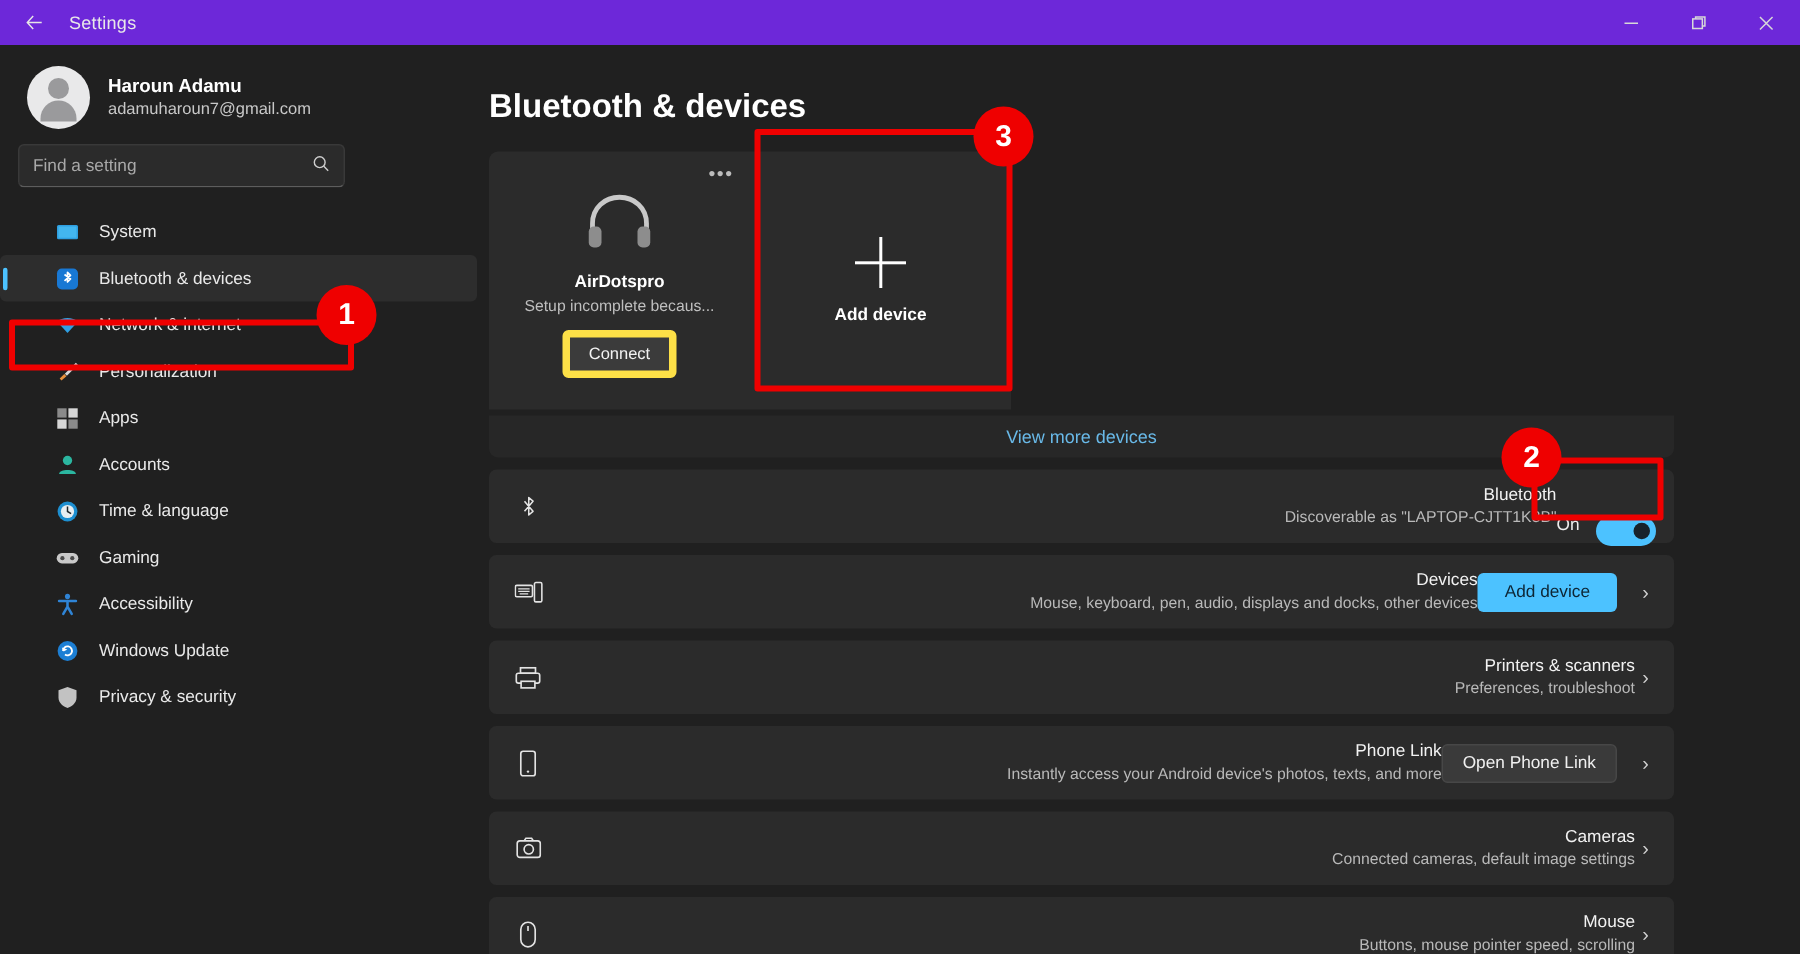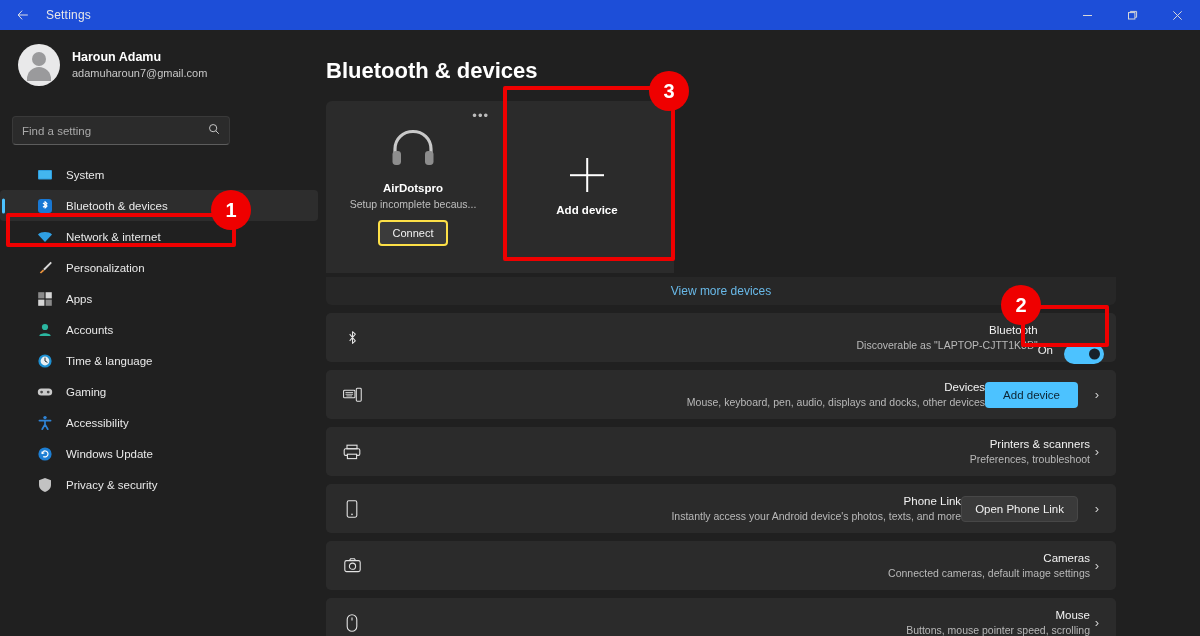--- a/index.html
+++ b/index.html
@@ -6,40 +6,40 @@
   html, body {
     width: 1200px; height: 636px;
     background: #202020;
     font-family: "Liberation Sans", sans-serif;
     color: #ffffff;
     overflow: hidden;
   }
   .app { position: relative; width: 1200px; height: 636px; background: #202020; display: flex; flex-direction: column; }
 
   
-  .titlebar { height: 30px; display: flex; align-items: center; flex: 0 0 30px; background: #1d4ed8; }
+  .titlebar { height: 30px; display: flex; align-items: center; flex: 0 0 30px; background: #6d28d9; }
   .tb-back { width: 46px; height: 30px; display: flex; align-items: center; justify-content: center; color: #e6e6e6; font-size: 13px; }
   .tb-title { font-size: 12px; color: #e8e8e8; letter-spacing: .2px; }
   .tb-spacer { flex: 1; }
   .tb-btn { width: 45px; height: 30px; display: flex; align-items: center; justify-content: center; color: #d8d8d8; font-size: 11px; }
   .tb-btn svg { display: block; }
 
   
   .body { flex: 1; display: flex; min-height: 0; }
 
   
   .sidebar { width: 326px; flex: 0 0 326px; background: #202020; padding-top: 4px; position: relative; }
   .account { display: flex; align-items: center; gap: 12px; padding: 10px 0 10px 18px; }
   .avatar { width: 42px; height: 42px; border-radius: 50%; background: #e9e9ea; position: relative; flex: 0 0 42px; }
   .avatar::before { content: ""; position: absolute; left: 50%; top: 8px; transform: translateX(-50%); width: 14px; height: 14px; border-radius: 50%; background: #9a9a9c; }
   .avatar::after { content: ""; position: absolute; left: 50%; bottom: 5px; transform: translateX(-50%); width: 24px; height: 14px; border-radius: 12px 12px 0 0; background: #9a9a9c; }
   .acct-name { font-size: 12.5px; font-weight: bold; color: #ffffff; line-height: 1.4; }
   .acct-mail { font-size: 11px; color: #c8c8c8; line-height: 1.4; }
 
-  .searchwrap { margin: 20px 0 0 12px; width: 218px; height: 29px; background: #2b2b2b; border: 1px solid #393939; border-bottom: 1px solid #5d5d5d; border-radius: 4px; display: flex; align-items: center; padding: 0 9px; }
+  .searchwrap { margin: 0 0 0 12px; width: 218px; height: 29px; background: #2b2b2b; border: 1px solid #393939; border-bottom: 1px solid #5d5d5d; border-radius: 4px; display: flex; align-items: center; padding: 0 9px; }
   .searchwrap input { flex: 1; background: transparent; border: none; outline: none; color: #d6d6d6; font-size: 11.5px; font-family: "Liberation Sans", sans-serif; }
   .searchwrap input::placeholder { color: #a9a9a9; }
   .search-ico { color: #cfcfcf; font-size: 12px; }
 
   .nav { margin-top: 14px; }
   .nav-item { height: 31px; display: flex; align-items: center; gap: 13px; padding-left: 36px; margin: 0 8px 0 0; border-radius: 4px; position: relative; }
   .nav-item.sel { background: #2d2d2d; }
   .nav-item.sel::before { content: ""; position: absolute; left: 2px; top: 50%; transform: translateY(-50%); width: 3px; height: 15px; border-radius: 2px; background: #4cc2ff; }
   .nav-ico { width: 17px; height: 17px; flex: 0 0 17px; display: flex; align-items: center; justify-content: center; }
   .nav-label { font-size: 11.5px; color: #e9e9e9; white-space: nowrap; }
@@ -47,21 +47,21 @@
   
   .main { flex: 1; padding: 28px 84px 0 0; min-width: 0; overflow: hidden; }
   .page-title { font-size: 22px; font-weight: bold; color: #ffffff; margin-bottom: 17px; }
 
   .cards { display: flex; gap: 0; height: 172px; }
   .card { width: 174px; background: #2b2b2b; border-radius: 6px 0 0 0; position: relative; display: flex; flex-direction: column; align-items: center; }
   .card-dots { position: absolute; top: 8px; right: 11px; color: #bcbcbc; font-size: 13px; letter-spacing: 1px; line-height: 1; }
   .dev-ico { margin-top: 27px; height: 40px; display: flex; align-items: center; }
   .card-name { margin-top: 14px; font-size: 11.5px; font-weight: bold; color: #ffffff; }
   .card-sub { margin-top: 4px; font-size: 10.5px; color: #bfbfbf; max-width: 160px; text-align: center; white-space: nowrap; overflow: hidden; }
-  .btn-sec { margin-top: 10px; background: #3b3b3b; border: 2px solid #fde047; border-radius: 4px; color: #f2f2f2; font-size: 11px; padding: 5px 13px; font-family: "Liberation Sans", sans-serif; }
+  .btn-sec { margin-top: 10px; background: #3b3b3b; border: 5px solid #fde047; border-radius: 4px; color: #f2f2f2; font-size: 11px; padding: 5px 13px; font-family: "Liberation Sans", sans-serif; }
 
   .addtile { width: 174px; background: #2b2b2b; border-radius: 0 6px 0 0; display: flex; flex-direction: column; align-items: center; justify-content: center; gap: 12px; }
   .plus { width: 34px; height: 34px; position: relative; }
   .plus::before, .plus::after { content: ""; position: absolute; background: #ffffff; }
   .plus::before { left: 50%; top: 0; transform: translateX(-50%); width: 1.6px; height: 34px; }
   .plus::after { top: 50%; left: 0; transform: translateY(-50%); height: 1.6px; width: 34px; }
   .add-label { font-size: 11.5px; font-weight: bold; color: #ffffff; }
   .cards-fill { flex: 1; }
 
   .viewmore { margin-top: 4px; height: 28px; background: #272727; border-radius: 0 0 6px 6px; display: flex; align-items: center; justify-content: center; }

